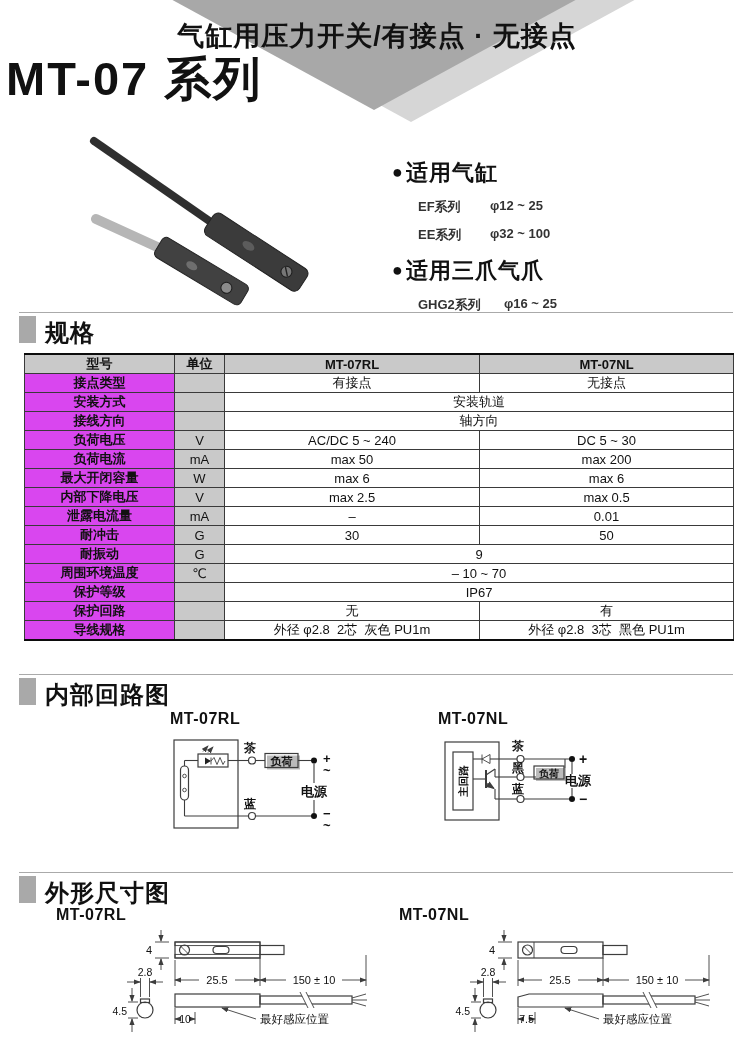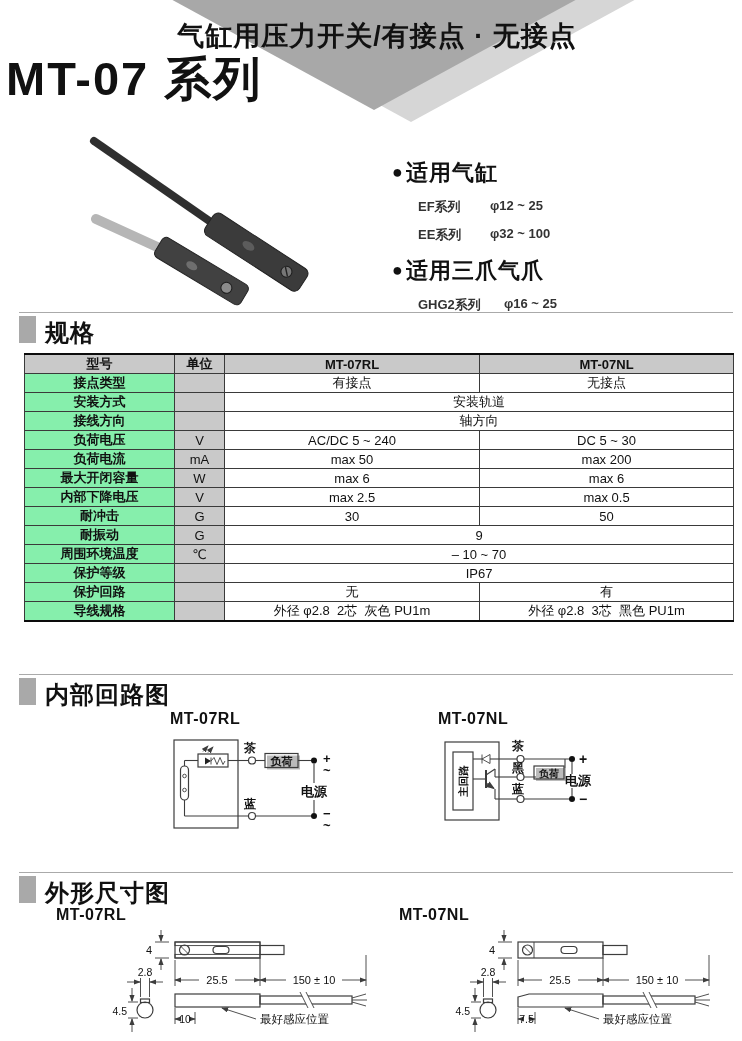--- a/index.html
+++ b/index.html
@@ -31,21 +31,21 @@
   .rule { position:absolute; left:13px; width:714px; height:1px; background:#aaaaaa; }
   .secbar { position:absolute; left:13px; width:17px; height:27px; background:#a9a9a9; }
   .sectitle { position:absolute; left:39px; font-size:24px; font-weight:bold; letter-spacing:1px; }
   
   table.spec {
     position:absolute; left:18px; top:353px; width:709px;
     border-collapse:collapse; font-size:13px; table-layout:fixed;
     border-top:2.5px solid #0c0c0c; border-bottom:2.5px solid #0c0c0c;
   }
   table.spec td { border:1px solid #3a3a3a; height:18.6px; padding:0 4px; text-align:center; white-space:pre; overflow:hidden; }
-  table.spec td.lbl { background:#86efac; font-weight:bold; }
+  table.spec td.lbl { background:#d946ef; font-weight:bold; }
   table.spec td.unit { background:#c9c9c9; }
   table.spec tr.head td { background:#c9c9c9; font-weight:bold; }
   
   .diag-label { position:absolute; font-size:16px; font-weight:bold; letter-spacing:0.5px; }
   svg { position:absolute; overflow:visible; }
   svg text { font-family:"Liberation Sans","DejaVu Sans",sans-serif; fill:#111; }
   .ln   { stroke:#3d3d3d; stroke-width:1.2; fill:none; }
   .thin { stroke:#3d3d3d; stroke-width:0.9; fill:none; }
   .dim  { stroke:#3d3d3d; stroke-width:0.9; fill:none; }
   .wire { stroke:#3d3d3d; stroke-width:1.1; fill:none; }
@@ -155,20 +155,26 @@
           <td>max 6</td>
           <td>max 6</td>
         </tr>
     <tr>
           <td class="lbl">内部下降电压</td>
           <td class="unit">V</td>
           <td>max 2.5</td>
           <td>max 0.5</td>
         </tr>
     <tr>
+          <td class="lbl">泄露电流量</td>
+          <td class="unit">mA</td>
+          <td>–</td>
+          <td>0.01</td>
+        </tr>
+    <tr>
           <td class="lbl">耐冲击</td>
           <td class="unit">G</td>
           <td>30</td>
           <td>50</td>
         </tr>
     <tr>
           <td class="lbl">耐振动</td>
           <td class="unit">G</td>
           <td colspan="2">9</td>
         </tr>

